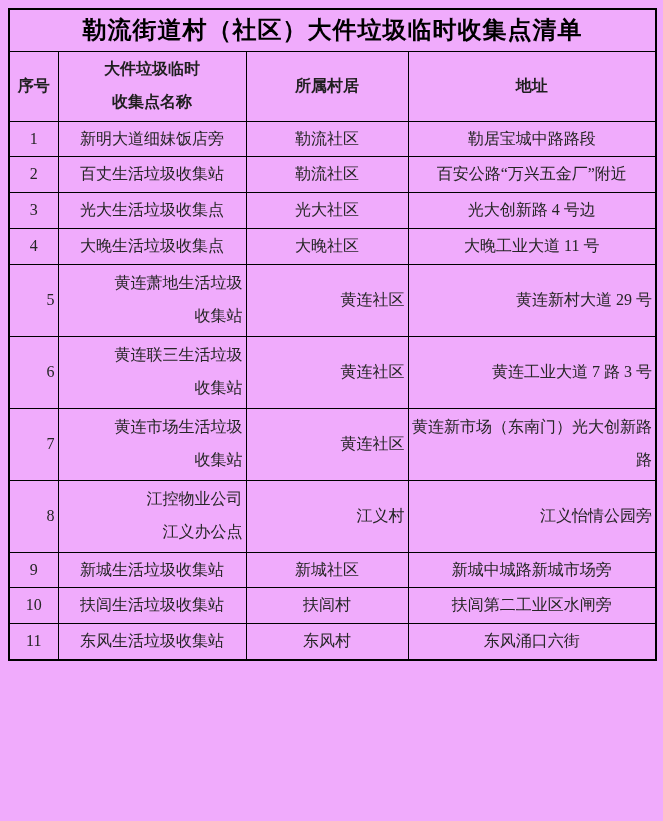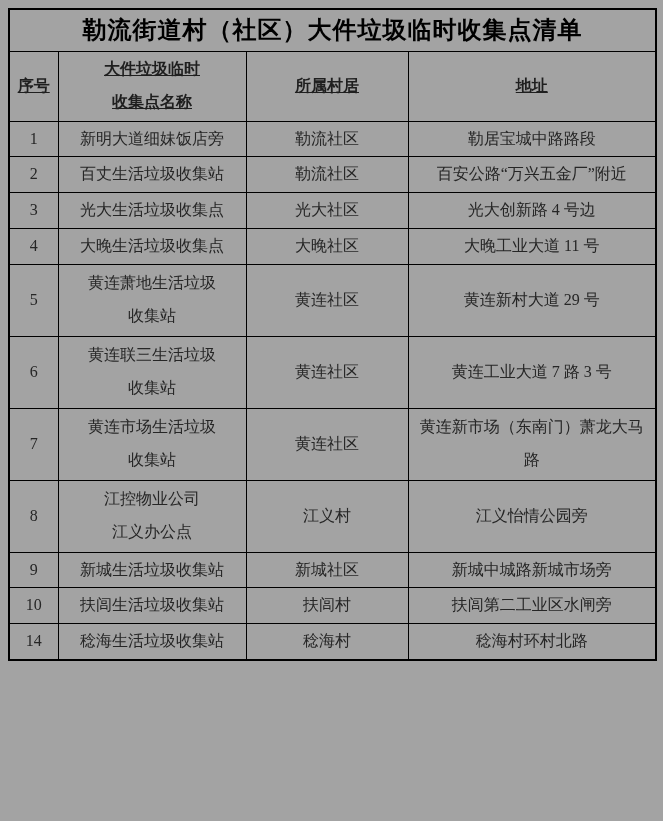--- a/index.html
+++ b/index.html
@@ -4,21 +4,21 @@
 <style>
   html, body {
     margin: 0;
     padding: 0;
     background: #ffffff;
   }
   .page {
     position: relative;
     width: 663px;
     height: 821px;
-    background: #a3a3a3;
+    background: #f0abfc;
     box-sizing: border-box;
     padding: 8px 8px 7px 8px;
     font-family: "Liberation Serif", "DejaVu Serif", serif;
   }
   table.doc-table {
     width: 647px;
     border-collapse: collapse;
     table-layout: fixed;
     border: 2px solid #000000;
   }
@@ -41,24 +41,23 @@
     font-size: 24px;
     color: #000000;
     line-height: 1.2;
     letter-spacing: 1px;
     white-space: nowrap;
   }
   tr.row-header td {
     height: 70px;
     font-weight: bold;
     color: #1f1f1f;
-    text-decoration: underline;
   }
   tr.single td { height: 34px; }
-  tr.tall td { height: 72px; }
+  tr.tall td { height: 72px; text-align: right; }
 </style>
 </head>
 <body>
 
 <div class="page">
   <table class="doc-table">
     <colgroup>
       <col style="width:49px">
       <col style="width:188px">
       <col style="width:162px">
@@ -113,21 +112,21 @@
         <td>黄连联三生活垃圾
 收集站</td>
         <td>黄连社区</td>
         <td>黄连工业大道 7 路 3 号</td>
       </tr>
       <tr class="tall">
         <td>7</td>
         <td>黄连市场生活垃圾
 收集站</td>
         <td>黄连社区</td>
-        <td>黄连新市场（东南门）萧龙大马
+        <td>黄连新市场（东南门）光大创新路
 路</td>
       </tr>
       <tr class="tall">
         <td>8</td>
         <td>江控物业公司
 江义办公点</td>
         <td>江义村</td>
         <td>江义怡情公园旁</td>
       </tr>
 
@@ -137,20 +136,20 @@
         <td>新城社区</td>
         <td>新城中城路新城市场旁</td>
       </tr>
       <tr class="single">
         <td>10</td>
         <td>扶闾生活垃圾收集站</td>
         <td>扶闾村</td>
         <td>扶闾第二工业区水闸旁</td>
       </tr>
       <tr class="single">
-        <td>14</td>
-        <td>稔海生活垃圾收集站</td>
-        <td>稔海村</td>
-        <td>稔海村环村北路</td>
+        <td>11</td>
+        <td>东风生活垃圾收集站</td>
+        <td>东风村</td>
+        <td>东风涌口六街</td>
       </tr>
     </tbody>
   </table>
 </div>
 
 </body></html>

